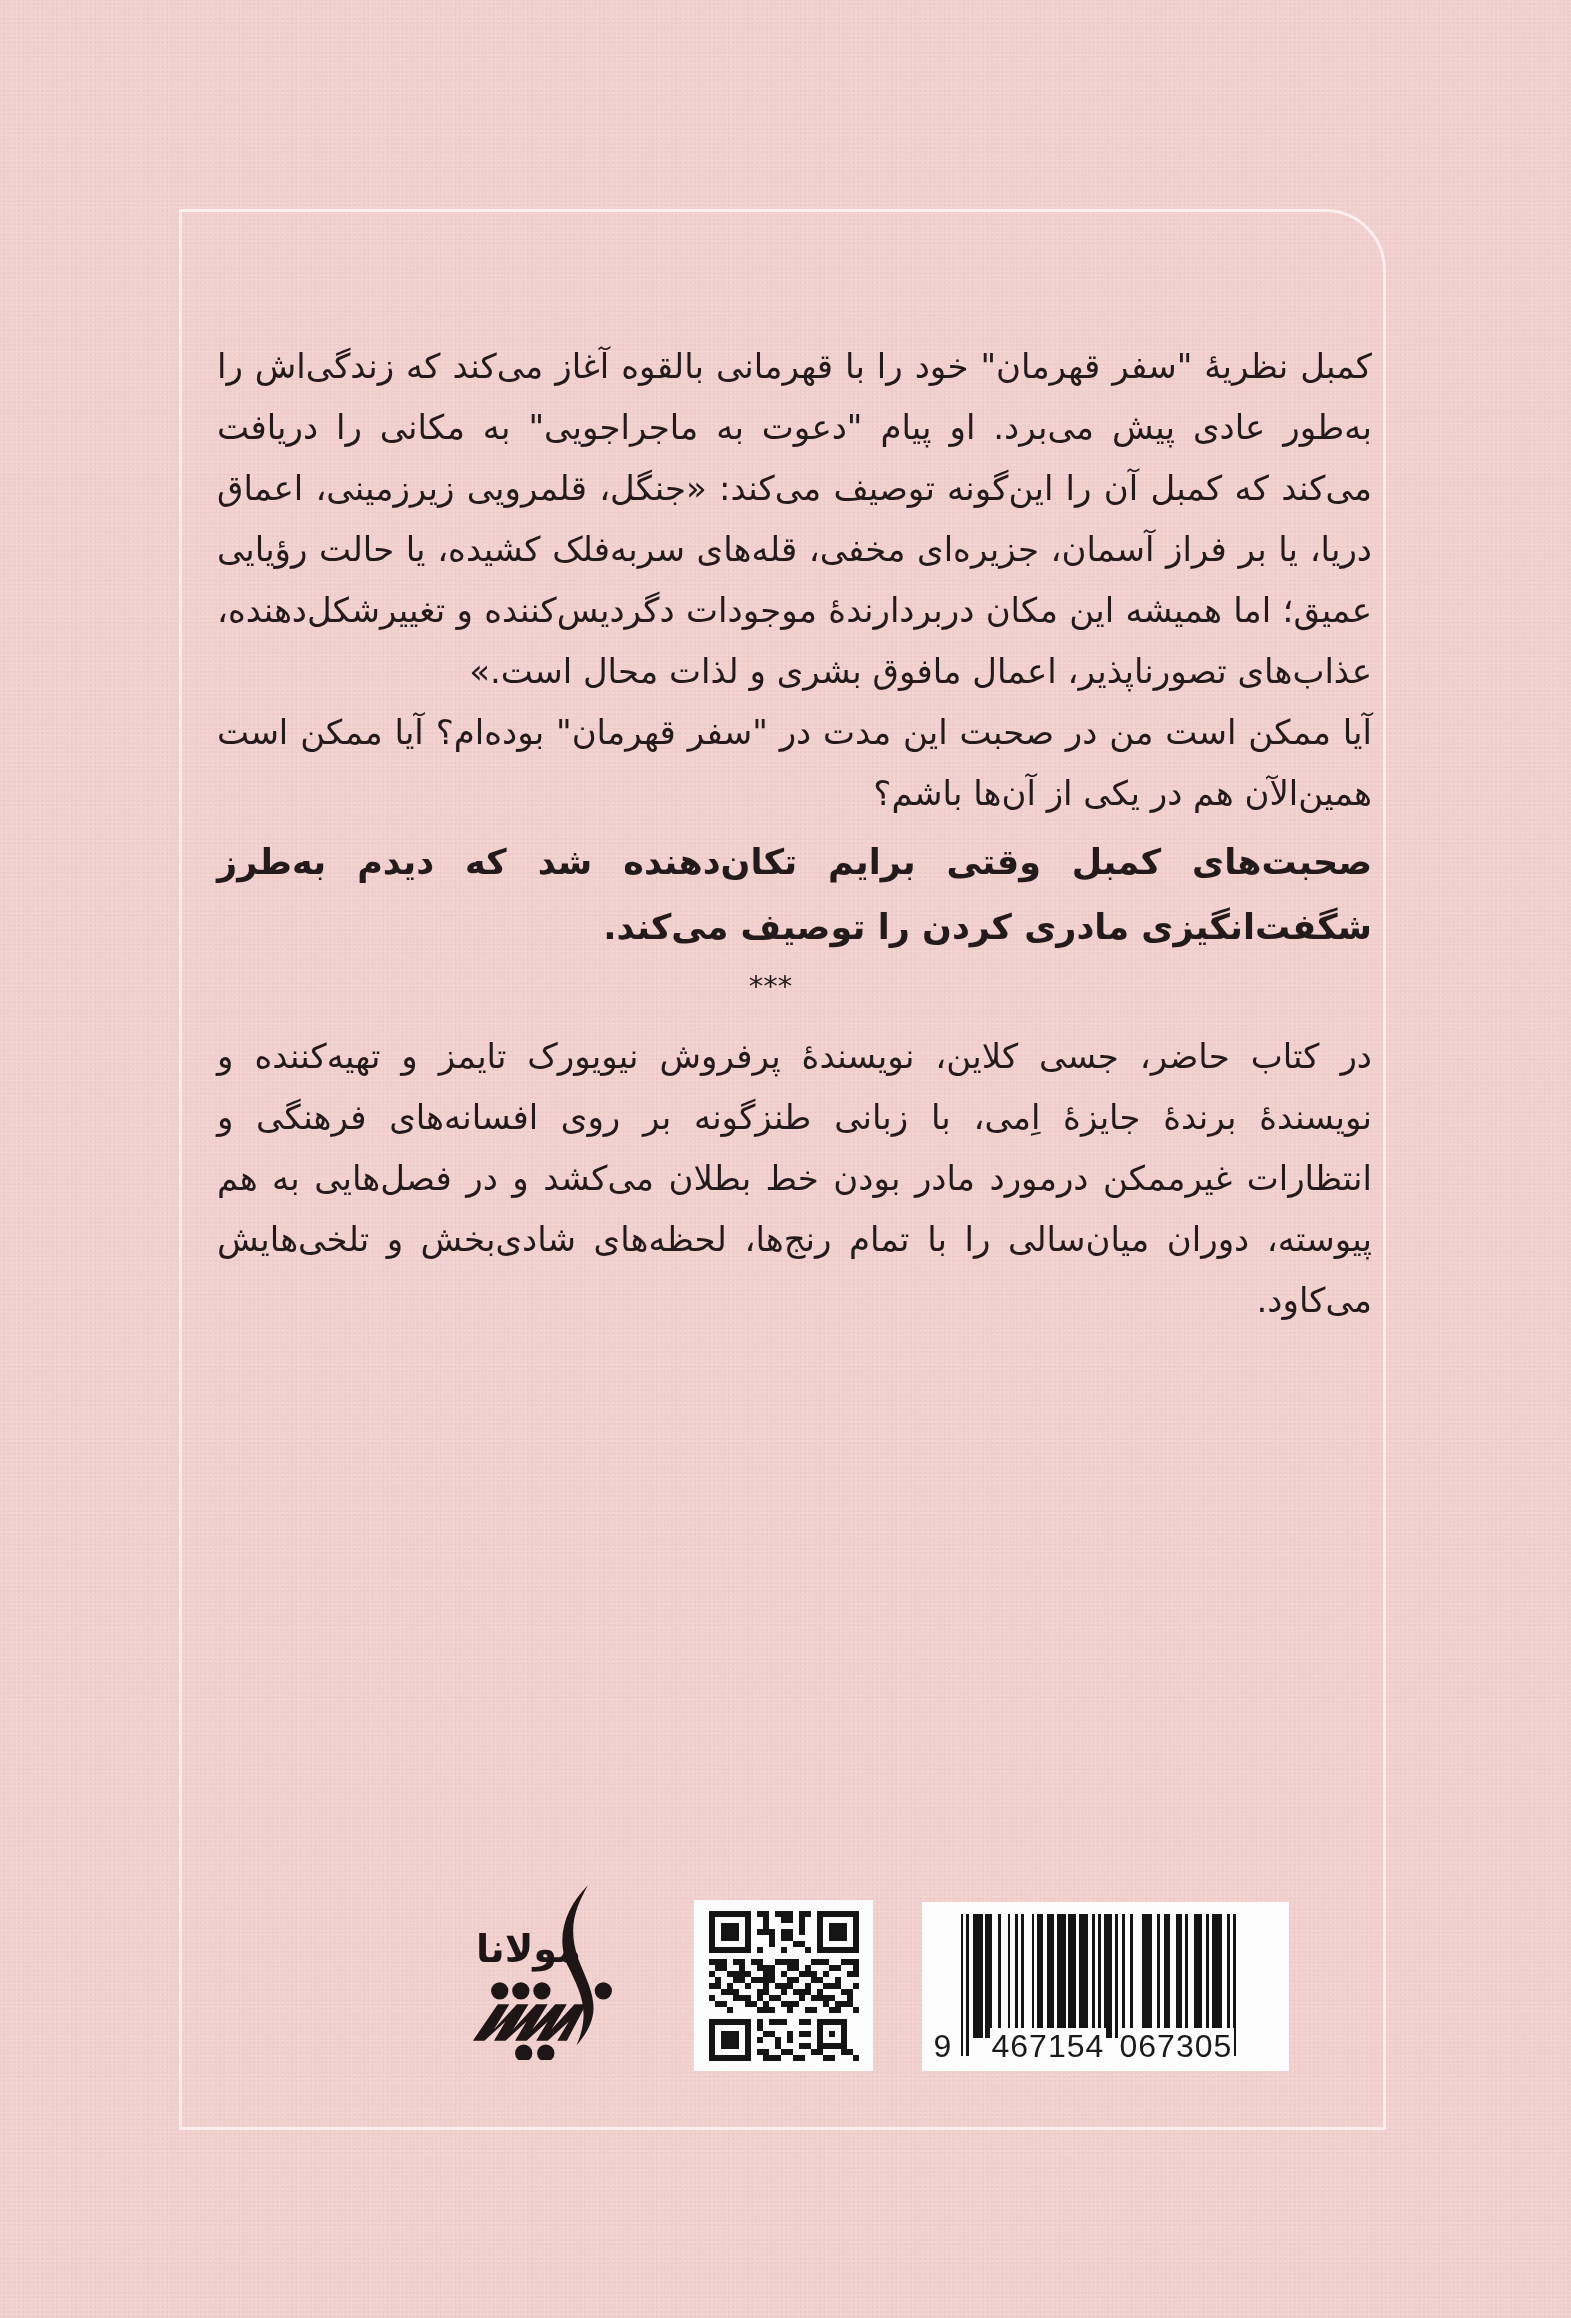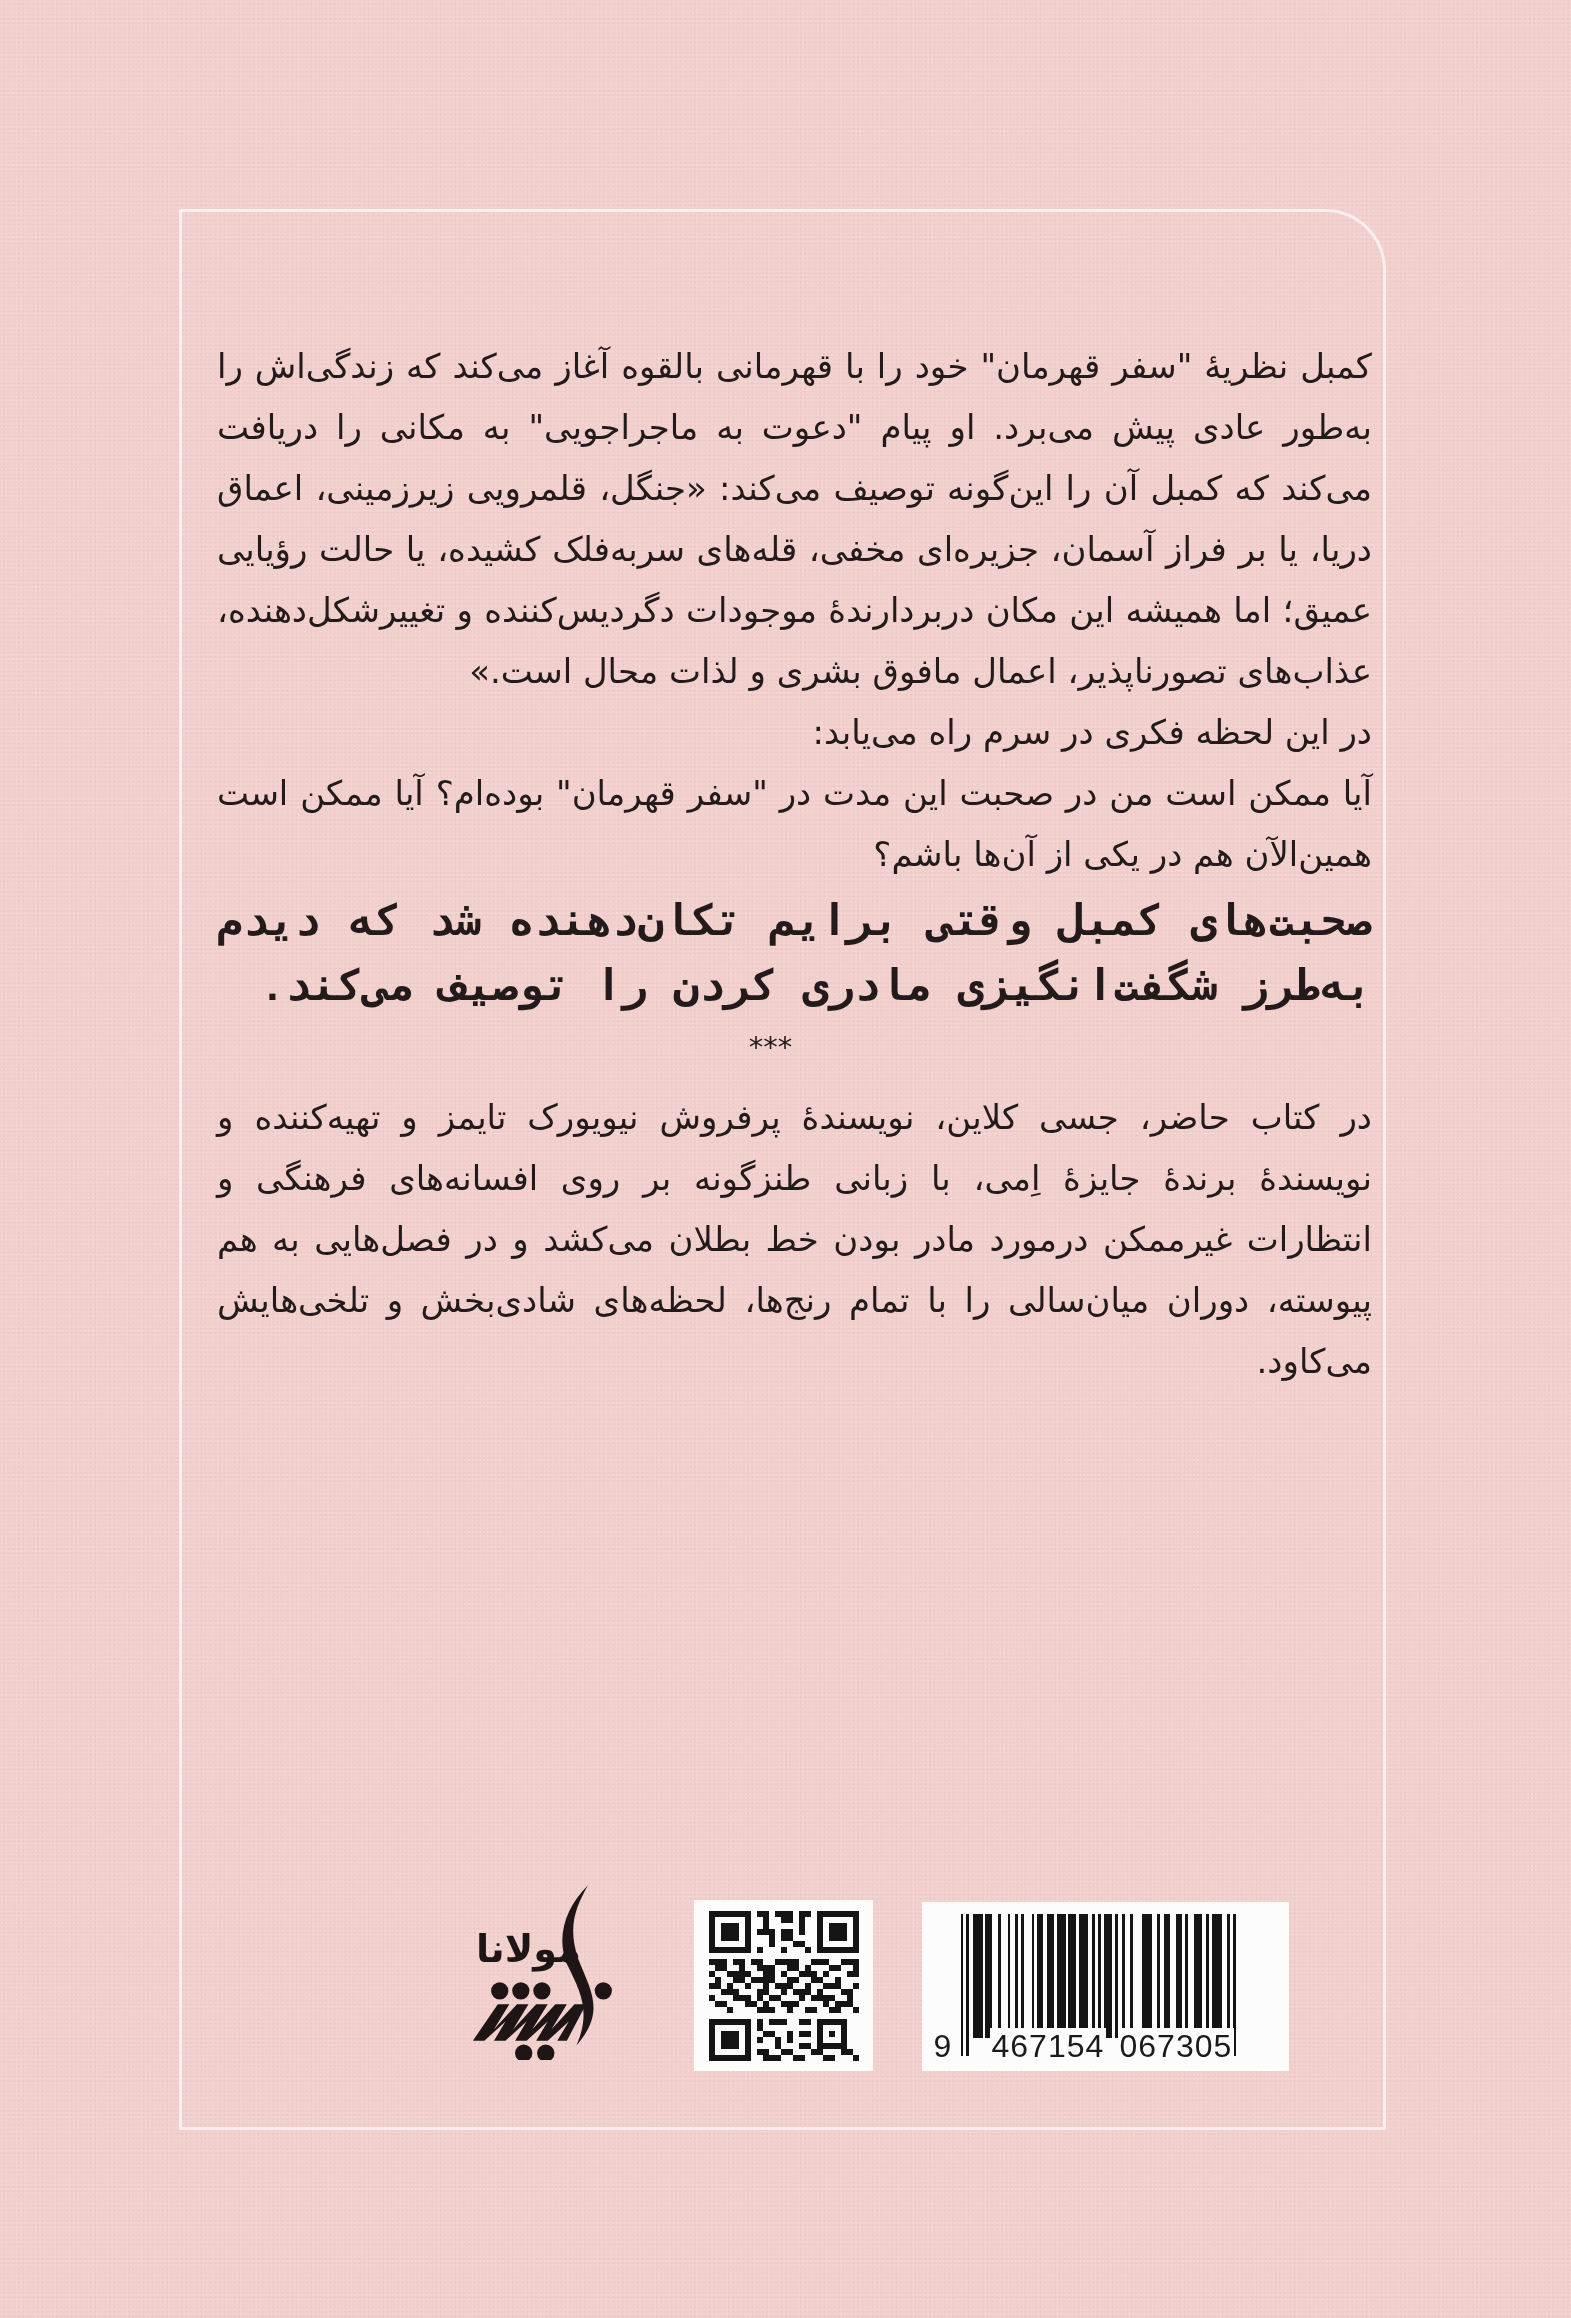--- a/index.html
+++ b/index.html
@@ -44,24 +44,23 @@
       text-align: justify;
       text-align-last: right;
       font-size: 34px;
       line-height: 61px;
     }
     .blurb p {
       margin: 0;
     }
     .blurb p.bold {
       font-weight: bold;
-      font-size: 43px;
+      font-size: 35px;
       line-height: 65px;
       margin-top: 5.8px;
-      font-family: Liberation Mono, monospace;
     }
     .separator {
       text-align: center !important;
       text-align-last: center !important;
       font-size: 29px;
       line-height: 38px;
       margin: 7.7px 0 21px 0 !important;
       padding-right: 48px;
     }
     .bottom-row {
@@ -122,21 +121,20 @@
   </style>
 </head>
 <body>
 
 <div class="texture"></div>
 
 <div class="panel"></div>
 
 <div class="blurb">
   <p>کمبل نظریهٔ "سفر قهرمان" خود را با قهرمانی بالقوه آغاز می‌کند که زندگی‌اش را به‌طور عادی پیش می‌برد. او پیام "دعوت به ماجراجویی" به مکانی را دریافت می‌کند که کمبل آن را این‌گونه توصیف می‌کند: «جنگل، قلمرویی زیرزمینی، اعماق دریا، یا بر فراز آسمان، جزیره‌ای مخفی، قله‌های سربه‌فلک کشیده، یا حالت رؤیایی عمیق؛ اما همیشه این مکان دربردارندهٔ موجودات دگردیس‌کننده و تغییرشکل‌دهنده، عذاب‌های تصورناپذیر، اعمال مافوق بشری و لذات محال است.»</p>
-  <p>در این لحظه فکری در سرم راه می‌یابد:</p>
   <p>آیا ممکن است من در صحبت این مدت در "سفر قهرمان" بوده‌ام؟ آیا ممکن است همین‌الآن هم در یکی از آن‌ها باشم؟</p>
   <p class="bold">صحبت‌های کمبل وقتی برایم تکان‌دهنده شد که دیدم به‌طرز شگفت‌انگیزی مادری کردن را توصیف می‌کند.</p>
   <p class="separator">***</p>
   <p>در کتاب حاضر، جسی کلاین، نویسندهٔ پرفروش نیویورک تایمز و تهیه‌کننده و نویسندهٔ برندهٔ جایزهٔ اِمی، با زبانی طنزگونه بر روی افسانه‌های فرهنگی و انتظارات غیرممکن درمورد مادر بودن خط بطلان می‌کشد و در فصل‌هایی به هم پیوسته، دوران میان‌سالی را با تمام رنج‌ها، لحظه‌های شادی‌بخش و تلخی‌هایش می‌کاود.</p>
 </div>
 
 <div class="bottom-row">
 
   <div class="logo">
     <svg width="211" height="192" viewBox="0 0 220 200">

